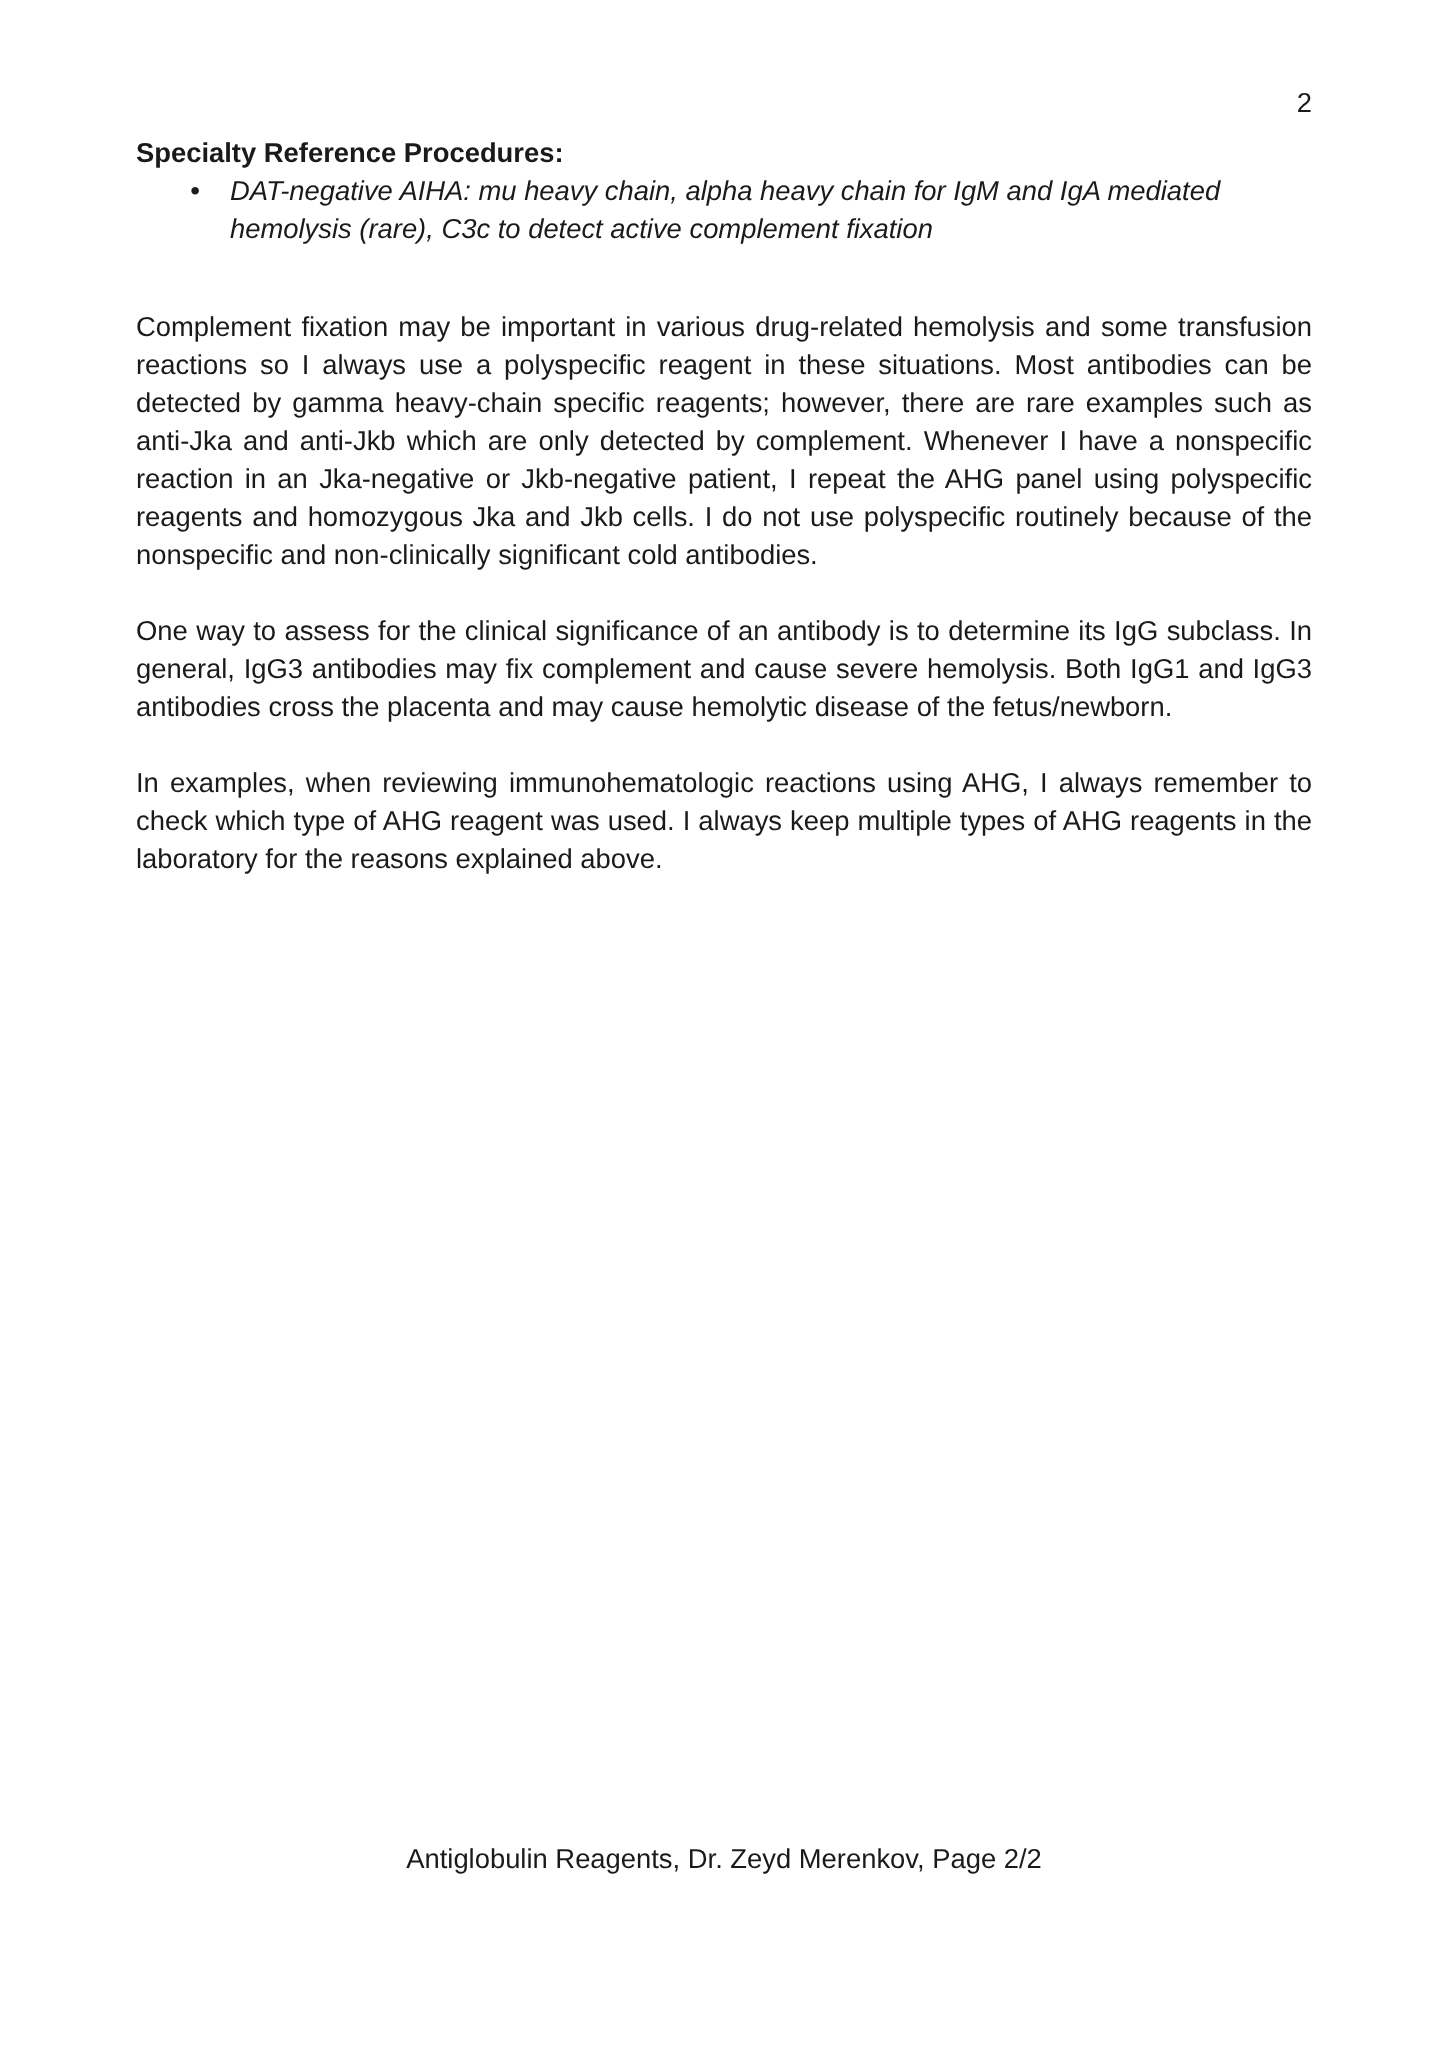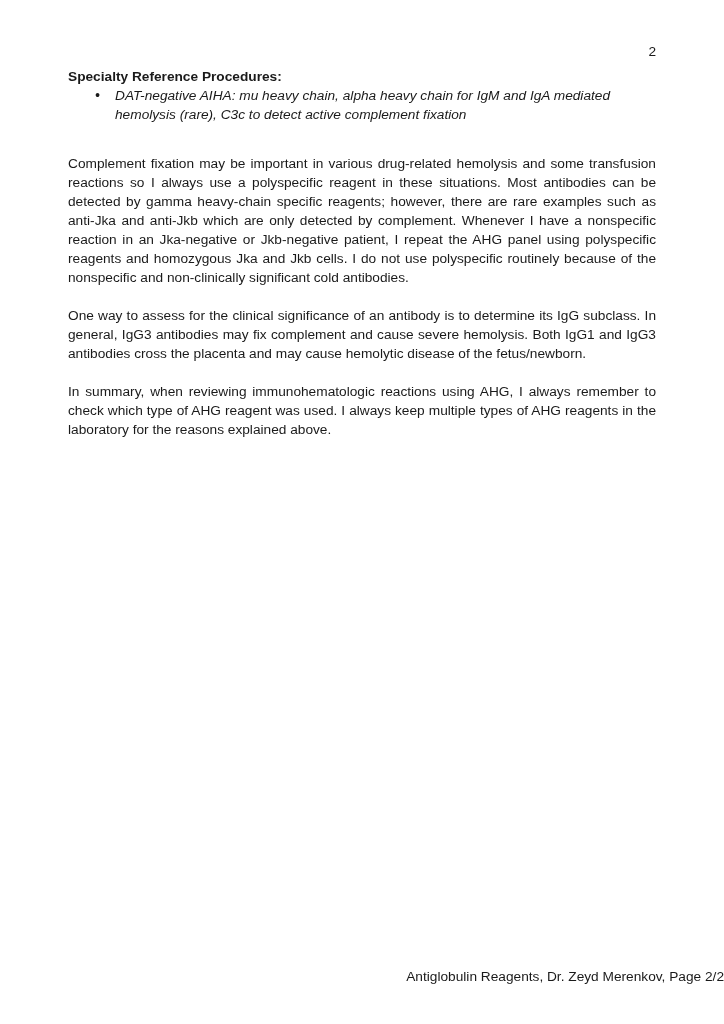--- a/index.html
+++ b/index.html
@@ -53,40 +53,40 @@
     text-align: justify;
     margin: 19px 0 0 0;
   }
   .paragraph.first {
     margin-top: 30px;
   }
   .footer {
     position: absolute;
     left: 0;
     right: 0;
-    top: 967px;
-    text-align: right;
+    top: 920px;
+    text-align: center;
   }
 </style>
 </head>
 <body>
 
 <div class="page">
   <div class="content">
 
     <div class="page-number">2</div>
 
     <p class="doc-heading">Specialty Reference Procedures:</p>
 
     <ul class="bullet-list">
       <li>DAT-negative AIHA:  mu heavy chain, alpha heavy chain for IgM and IgA mediated hemolysis (rare), C3c to detect active complement fixation</li>
     </ul>
 
     <p class="paragraph first">Complement fixation may be important in various drug-related hemolysis and some transfusion reactions so I always use a polyspecific reagent in these situations.  Most antibodies can be detected by gamma heavy-chain specific reagents;  however, there are rare examples such as anti-Jka and anti-Jkb which are only detected by complement. Whenever I have a nonspecific reaction in an Jka-negative or Jkb-negative patient, I repeat the AHG panel using polyspecific reagents and homozygous Jka and Jkb cells.  I do not use polyspecific routinely because of the nonspecific and non-clinically significant cold antibodies.</p>
 
     <p class="paragraph">One way to assess for the clinical significance of an antibody is to determine its IgG subclass.  In general, IgG3 antibodies may fix complement and cause severe hemolysis. Both IgG1 and IgG3 antibodies cross the placenta and may cause hemolytic disease of the fetus/newborn.</p>
 
-    <p class="paragraph">In summary, when reviewing immunohematologic reactions using AHG, I always remember to check which type of AHG reagent was used.  I always keep multiple types of AHG reagents in the laboratory for the reasons explained above.</p>
+    <p class="paragraph">In examples, when reviewing immunohematologic reactions using AHG, I always remember to check which type of AHG reagent was used.  I always keep multiple types of AHG reagents in the laboratory for the reasons explained above.</p>
 
   </div>
 
   <div class="footer">Antiglobulin Reagents, Dr. Zeyd Merenkov, Page 2/2</div>
 </div>
 
 </body></html>

